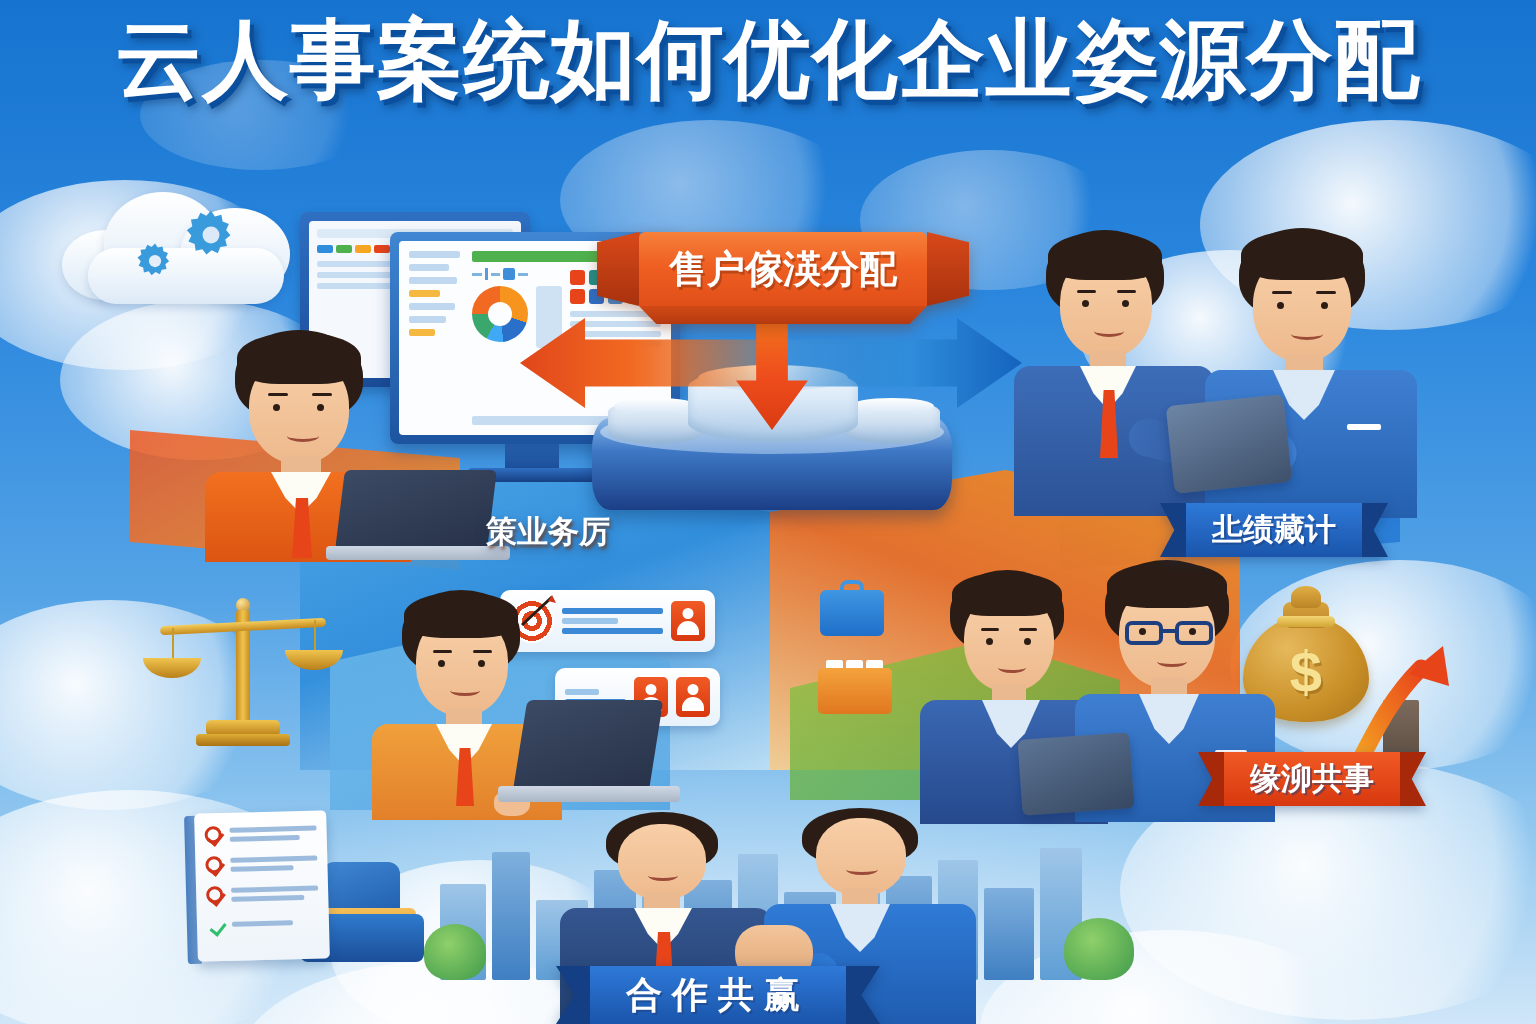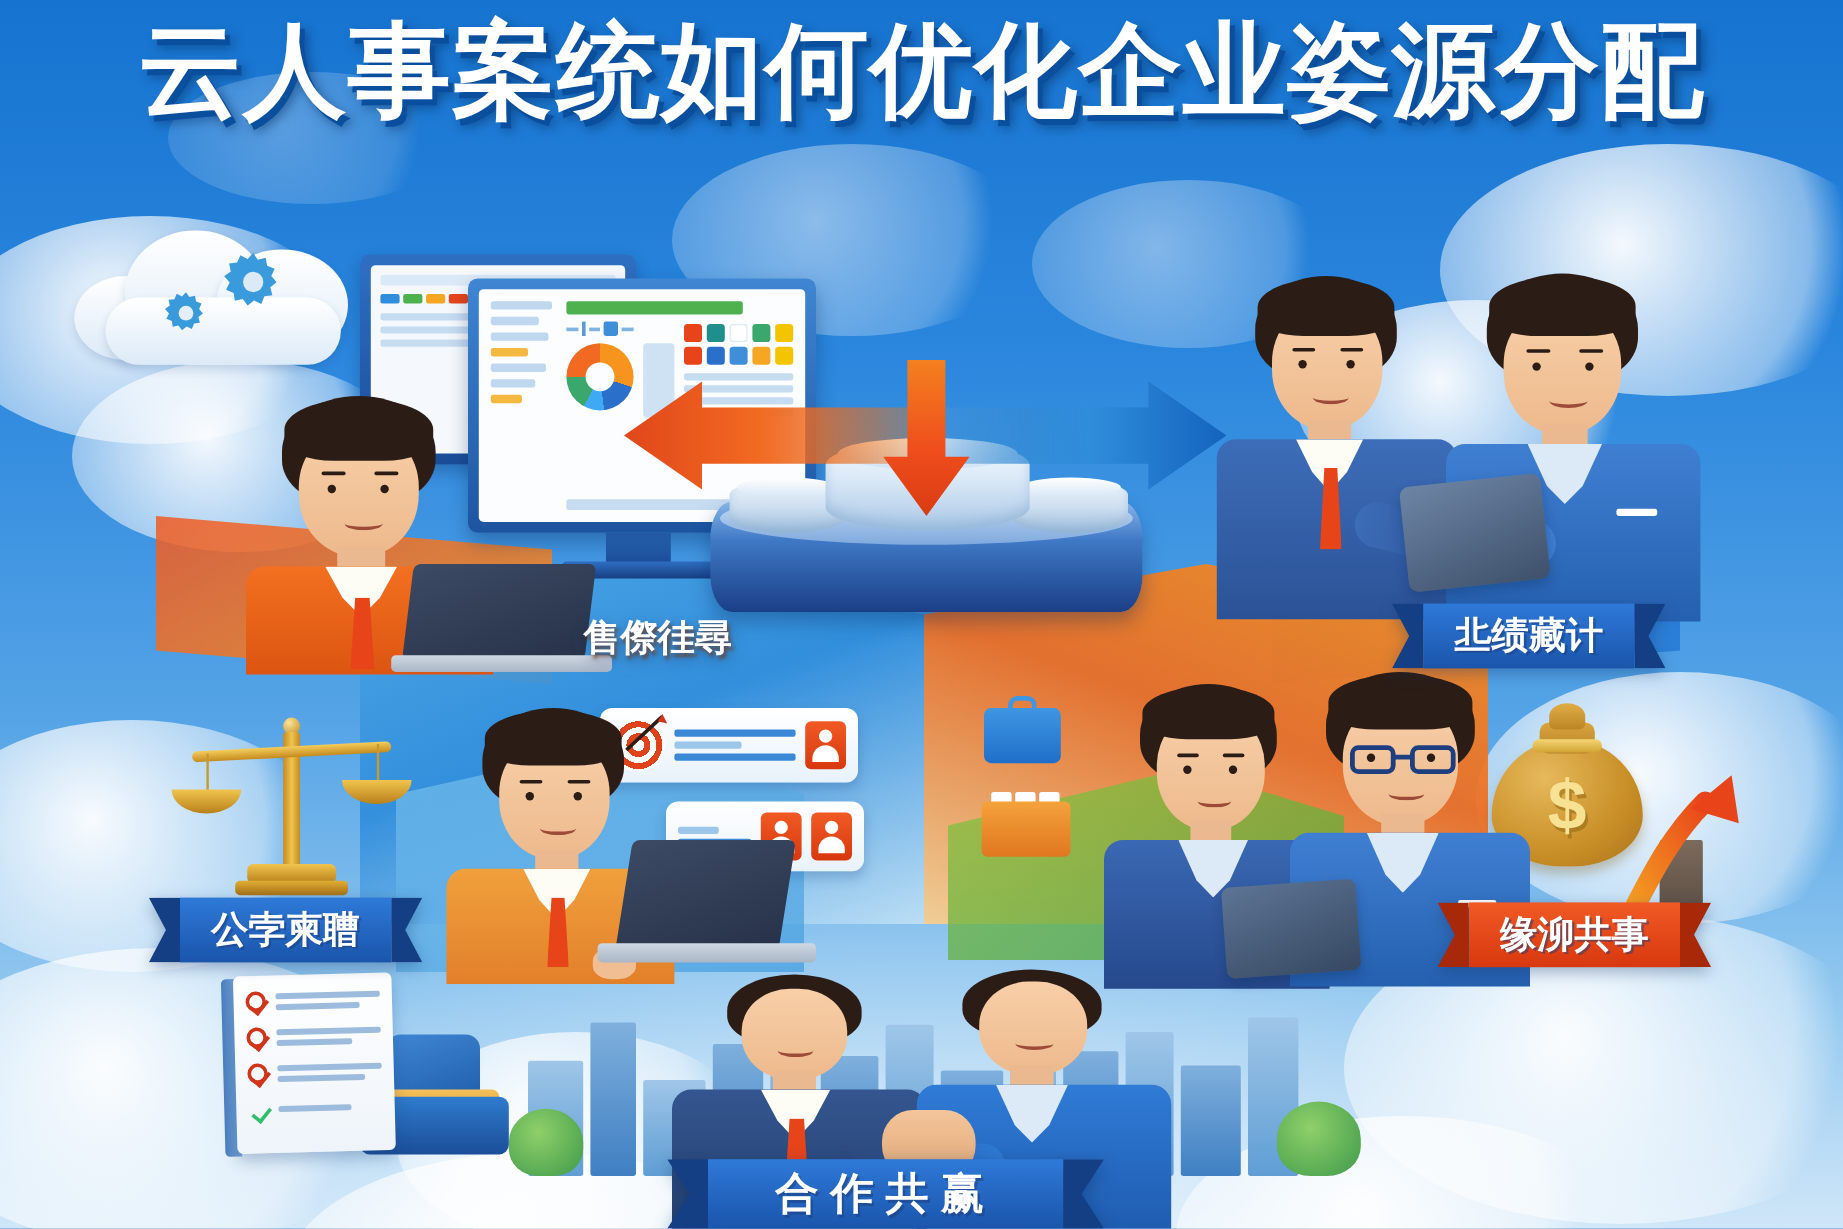--- a/index.html
+++ b/index.html
@@ -450,20 +450,23 @@
     <div class="cyl cyl-s cyl-l"></div>
     <div class="cyl cyl-s cyl-r"></div>
     <div class="cyl cyl-big"></div>
   </div>
   <div class="arrow-left"></div>
   <div class="arrow-right"></div>
   <div class="arrow-down"></div>
 
   <div class="red-banner">
     <div class="rb-wing l"></div>
+    <div class="rb-main">
+      <span class="rb-text">售户傢渶分配</span>
+    </div>
     <div class="rb-wing r"></div>
     <div class="rb-fold"></div>
   </div>
 
   <div class="person" style="left:1010px; top:230px; width:215px; height:280px; z-index:23;">
     <div class="hair" style="left:36px; top:0; width:118px; height:88px;"></div>
     <div class="face" style="left:50px; top:24px; width:92px; height:104px;"></div>
     <div class="hair" style="left:38px; top:2px; width:114px; height:48px; border-radius:60% 60% 40% 40%;"></div>
     <div class="eye" style="left:72px; top:70px;"></div>
     <div class="eye" style="left:112px; top:70px;"></div>
@@ -496,21 +499,21 @@
   <div style="position:absolute; left:1170px; top:400px; width:118px; height:88px; z-index:25;
               background:linear-gradient(160deg,#6d85a5,#3e506b); border-radius:8px; transform:rotate(-6deg);
               box-shadow:0 5px 10px rgba(10,40,90,.3);"></div>
 
   <div class="ribbon red" style="left:158px; top:505px;">
     <div class="rb-end l"></div>
     <div class="rb-end r"></div>
   </div>
   <div class="ribbon plain" style="left:460px; top:505px;">
     <div class="rb-body">
-        <span class="rb-label">售傺徍尋</span>
+        <span class="rb-label">策业务厉</span>
       </div>
   </div>
   <div class="ribbon blue" style="left:1160px; top:503px;">
     <div class="rb-end l"></div>
     <div class="rb-body">
         <span class="rb-label">丠绩藏计</span>
       </div>
     <div class="rb-end r"></div>
   </div>
 
@@ -626,27 +629,20 @@
     <defs>
       <linearGradient id="gr" x1="0" y1="1" x2="1" y2="0">
         <stop offset="0%" stop-color="#f5a623"></stop>
           <stop offset="100%" stop-color="#e8441a"></stop>
       </linearGradient>
     </defs>
   </svg>
   <div style="position:absolute; left:1383px; top:700px; width:36px; height:60px; z-index:17;
               background:linear-gradient(180deg,#7c6a5c,#5d4f44); border-radius:2px;"></div>
 
-  <div class="ribbon blue" style="left:124px; top:748px;">
-    <div class="rb-end l"></div>
-    <div class="rb-body">
-        <span class="rb-label">公孛柬䏆</span>
-      </div>
-    <div class="rb-end r"></div>
-  </div>
   <div class="ribbon red" style="left:1198px; top:752px;">
     <div class="rb-end l"></div>
     <div class="rb-body">
         <span class="rb-label">缘泖共事</span>
       </div>
     <div class="rb-end r"></div>
   </div>
 
   <div class="city">
     <div class="bld" style="left:10px; width:46px; height:96px;"></div>
@@ -719,19 +715,19 @@
     <div class="neck" style="left:82px; top:80px; width:36px; height:20px;"></div>
     <div class="torso" style="left:4px; top:96px; width:212px; height:122px; background:linear-gradient(180deg,#2f7bd6,#1f5cb0);"></div>
     <div class="shirt" style="left:70px; top:96px; width:60px; height:48px; background:#dceaf8; clip-path:polygon(0 0,100% 0,74% 70%,50% 100%,26% 70%);"></div>
     <div class="arm" style="left:-32px; top:150px; width:110px; height:38px; background:linear-gradient(90deg,#1f5cb0,#2f7bd6); transform:rotate(-8deg);"></div>
   </div>
   <div class="hand" style="left:735px; top:925px; width:78px; height:56px; z-index:28;
               background:linear-gradient(180deg,#f3c59b,#e0a877); border-radius:26px;"></div>
 
   <div class="ribbon blue" style="left:556px; top:966px; z-index:40; filter:drop-shadow(0 4px 7px rgba(10,40,90,.4));">
     <div class="rb-end l" style="width:34px;"></div>
-    <div class="rb-body" style="height:58px; padding:0 56px;">
+    <div class="rb-body" style="height:58px; padding:0 36px;">
       <span class="rb-label" style="font-size:36px; letter-spacing:10px;">合作共赢</span>
     </div>
     <div class="rb-end r" style="width:34px;"></div>
   </div>
 
 </div>
 
 </body></html>

